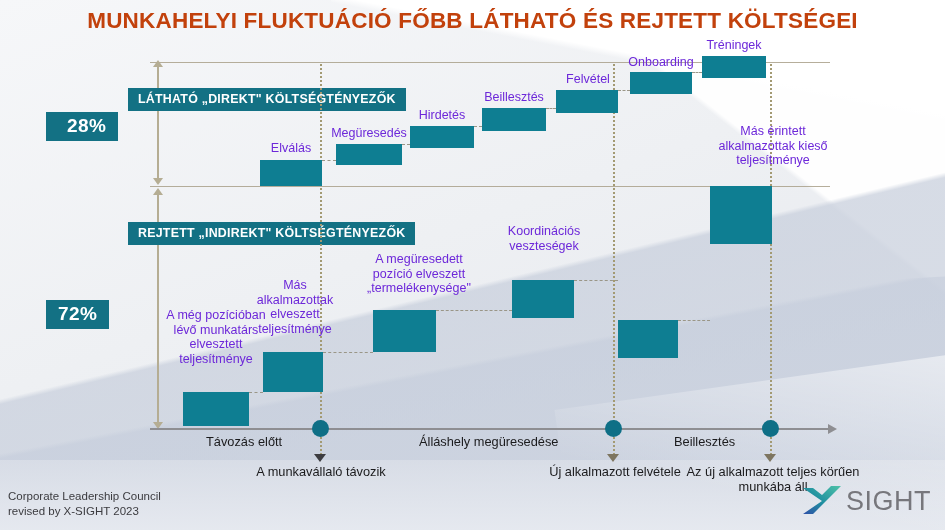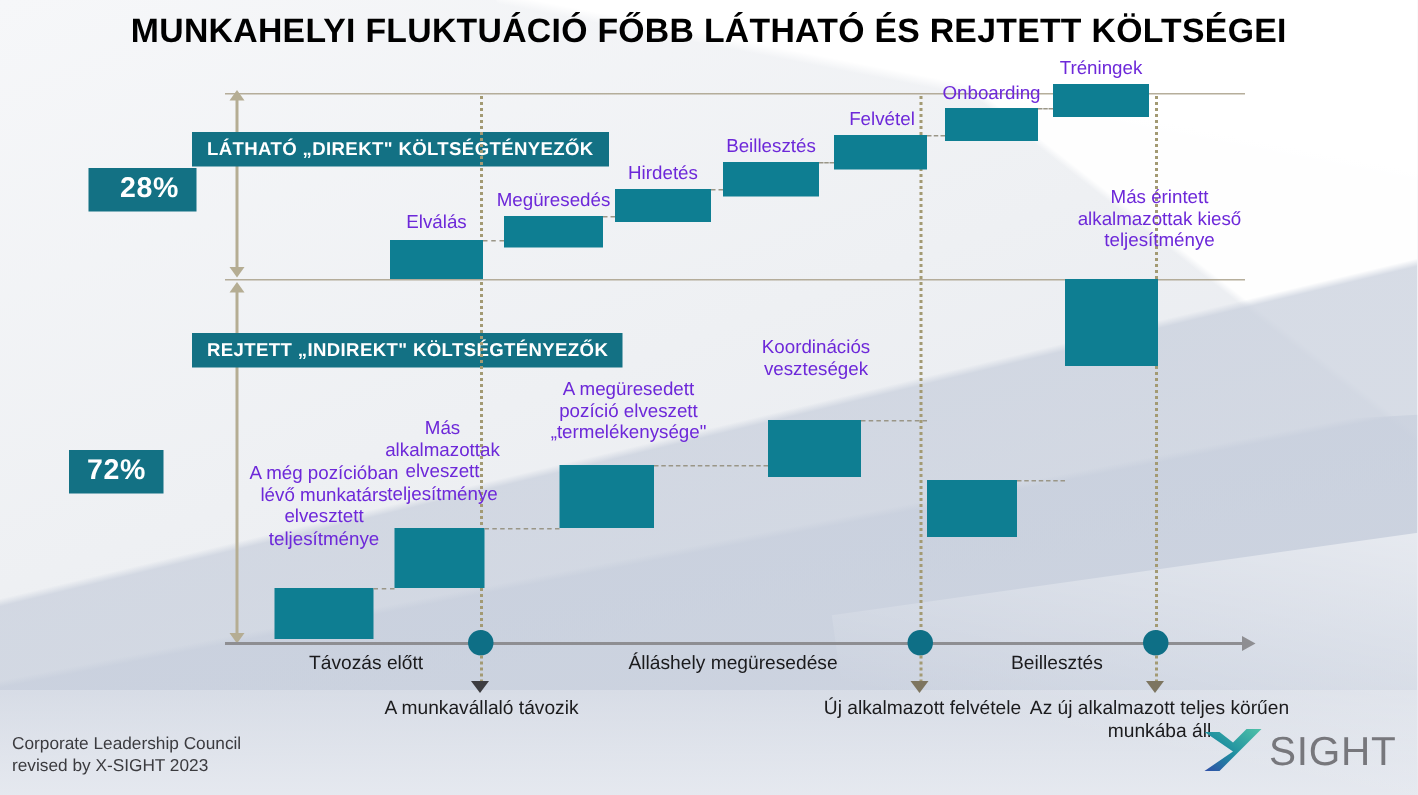--- a/index.html
+++ b/index.html
@@ -60,21 +60,21 @@
   }
 
   
   .title {
     position: absolute;
     top: 8px; left: 0; width: 945px;
     text-align: center;
     font-size: 22.5px;
     font-weight: bold;
     letter-spacing: 0.2px;
-    color: #000000;
+    color: #c2410c;
     white-space: nowrap;
   }
 
   
   .hline {
     position: absolute;
     height: 1px;
     background: #a9a08a;
     opacity: 0.85;
   }
@@ -226,21 +226,21 @@
   <div class="hline" style="left:150px; top:186px; width:680px;"></div>
 
   <div class="vaxis" style="left:157px; top:66px; height:116px;"></div>
   <div class="vcap up" style="left:153px; top:60px;"></div>
   <div class="vcap down" style="left:153px; top:178px;"></div>
 
   <div class="vaxis" style="left:157px; top:194px; height:232px;"></div>
   <div class="vcap up" style="left:153px; top:188px;"></div>
   <div class="vcap down" style="left:153px; top:422px;"></div>
 
-  <div class="pct" style="left:59px; top:112px;padding-left:21px;">28%</div>
+  <div class="pct" style="left:46px; top:112px;padding-left:21px;">28%</div>
   <div class="pct" style="left:46px; top:300px;">72%</div>
 
   <div class="cat-badge" style="left:128px; top:88px;">LÁTHATÓ „DIREKT" KÖLTSÉGTÉNYEZŐK</div>
   <div class="cat-badge" style="left:128px; top:222px;">REJTETT „INDIREKT" KÖLTSÉGTÉNYEZŐK</div>
 
   <div class="vdot" style="left:320px; top:64px; height:358px;"></div>
   <div class="vdot" style="left:613px; top:64px; height:358px;"></div>
   <div class="vdot" style="left:770px; top:64px; height:358px;"></div>
 
   <div class="bar" style="left:260px; top:160px; width:62px; height:26px;"></div>

